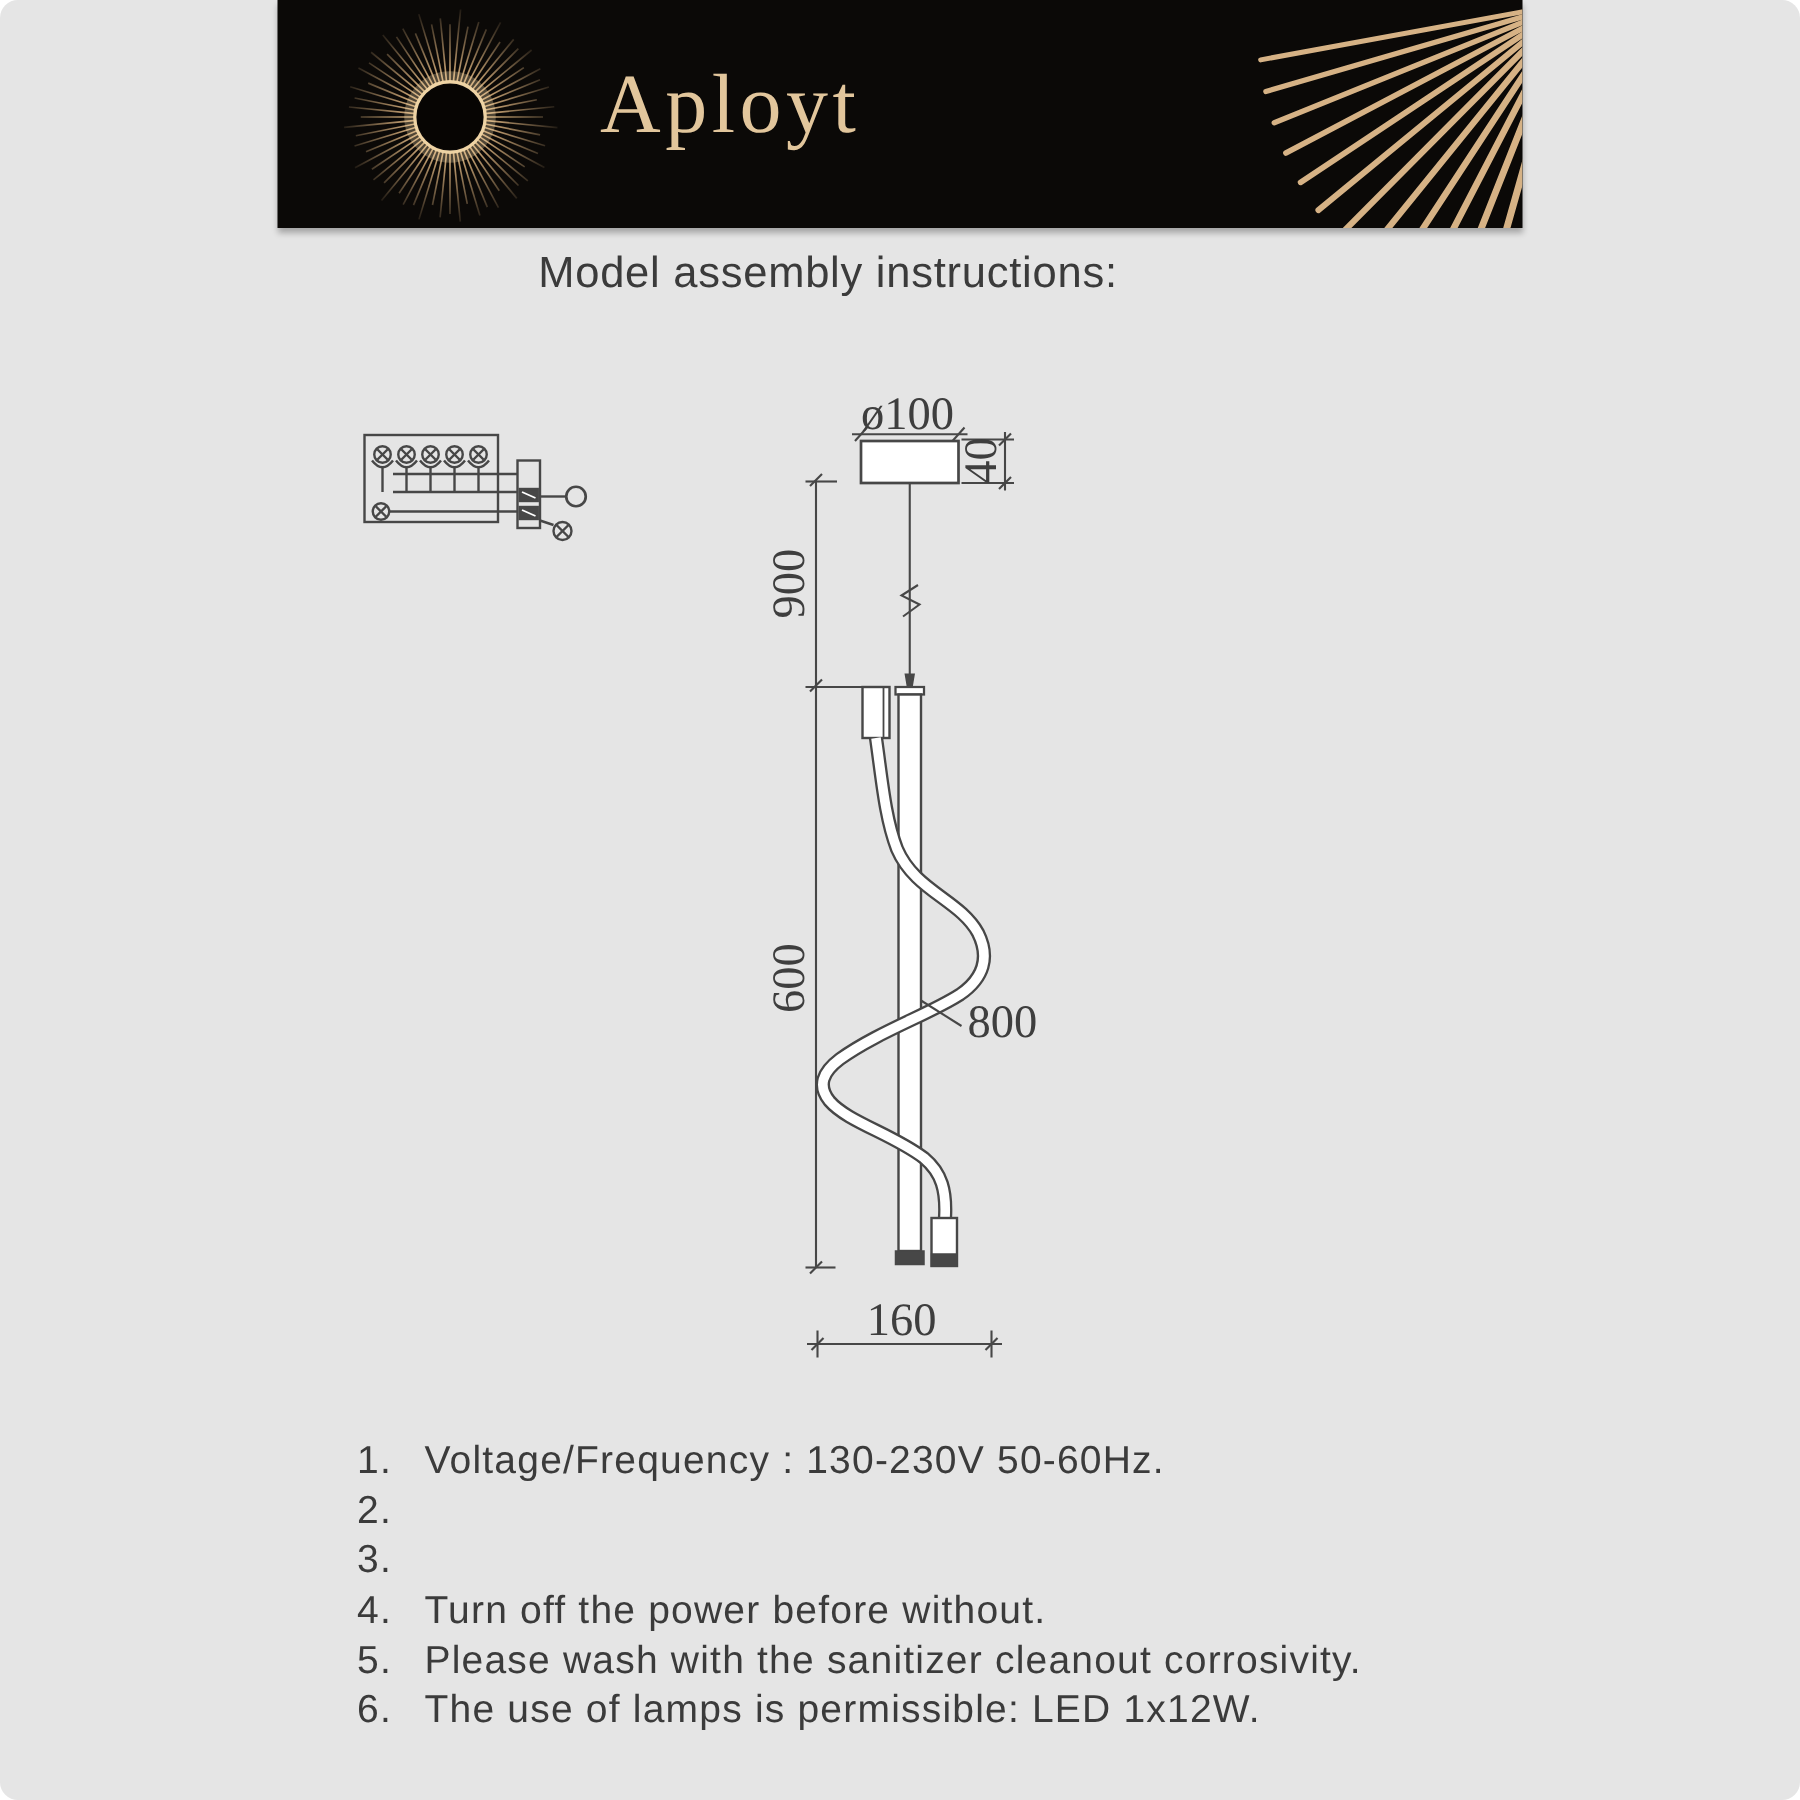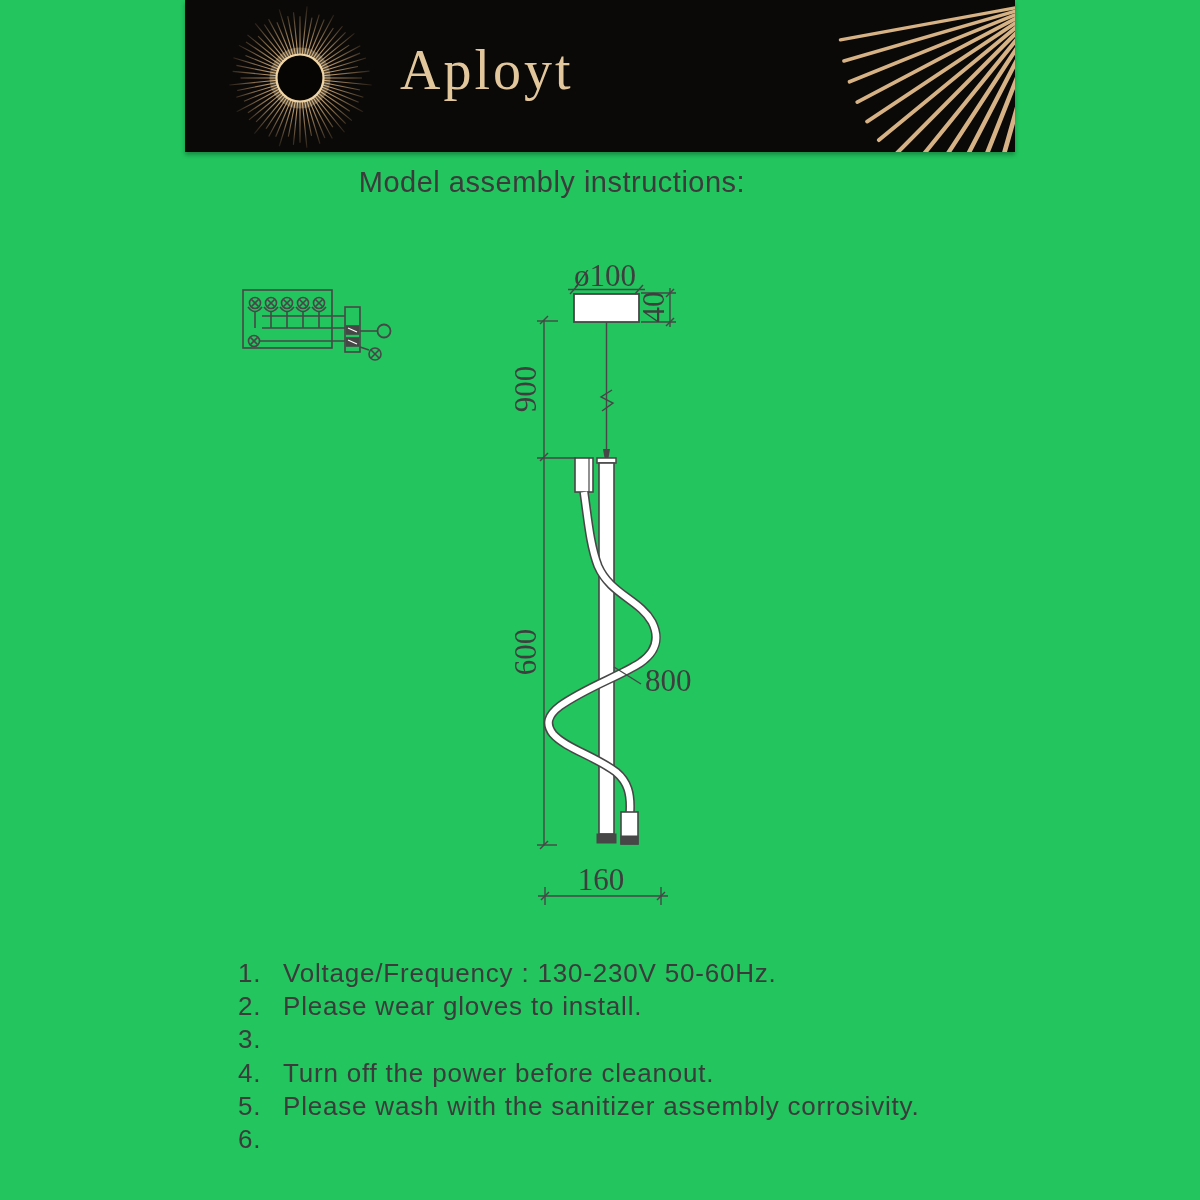--- a/index.html
+++ b/index.html
@@ -1,17 +1,17 @@
 <!DOCTYPE html>
 <html><head>
 <meta charset="utf-8">
 <style>
   html,body{margin:0;padding:0;background:#ffffff;}
-  .page{position:relative;width:1200px;height:1200px;background:#22c55e;overflow:hidden;
-        font-family:"Liberation Sans",sans-serif;color:#3c3c3c;}
+  .page{position:relative;width:1200px;height:1200px;background:#e5e5e5;overflow:hidden;
+        font-family:"Liberation Sans",sans-serif;color:#3c3c3c;border-radius:12px;}
 
   
   .banner{position:absolute;left:185px;top:0;width:830px;height:152px;background:#0b0907;
           overflow:hidden;box-shadow:0 3px 4px rgba(0,0,0,.28);}
   .banner svg{position:absolute;left:0;top:0;}
   .brand-name{position:absolute;left:215px;top:38px;font-family:"Liberation Serif",serif;
               font-size:56px;font-weight:400;letter-spacing:3px;color:#e2c69c;}
 
   
   .title-block{position:absolute;left:0;top:166px;width:1104px;text-align:center;
@@ -258,30 +258,30 @@
     </g>
   </svg>
 
   <ol class="instructions">
     <li>
       <span class="num">1.</span>
       <span>Voltage/Frequency : 130-230V 50-60Hz.</span>
       </li>
     <li>
       <span class="num">2.</span>
-      <span>Please wear gloves to install.</span>
       </li>
     <li>
       <span class="num">3.</span>
       </li>
     <li>
       <span class="num">4.</span>
-      <span>Turn off the power before cleanout.</span>
+      <span>Turn off the power before without.</span>
       </li>
     <li>
       <span class="num">5.</span>
-      <span>Please wash with the sanitizer assembly corrosivity.</span>
+      <span>Please wash with the sanitizer cleanout corrosivity.</span>
       </li>
     <li>
       <span class="num">6.</span>
+      <span>The use of lamps is permissible: LED 1x12W.</span>
       </li>
   </ol>
 </div>
 
 </body></html>

